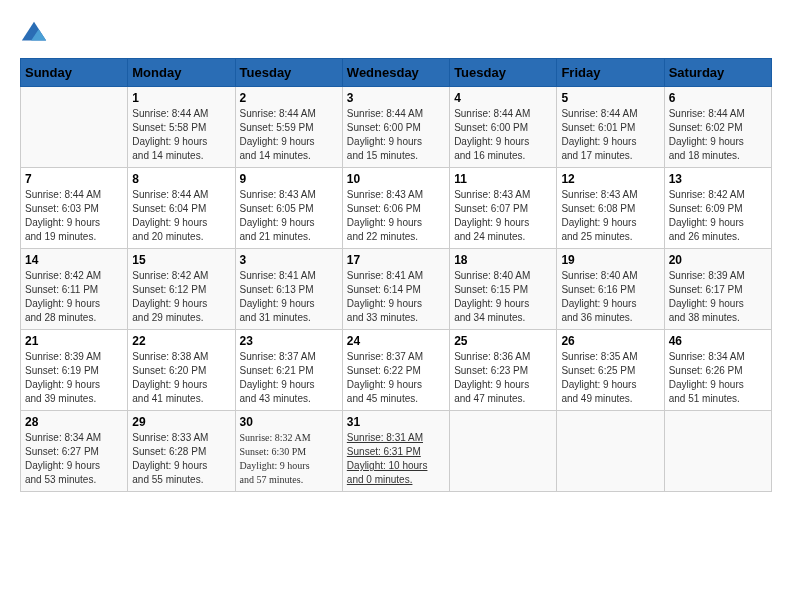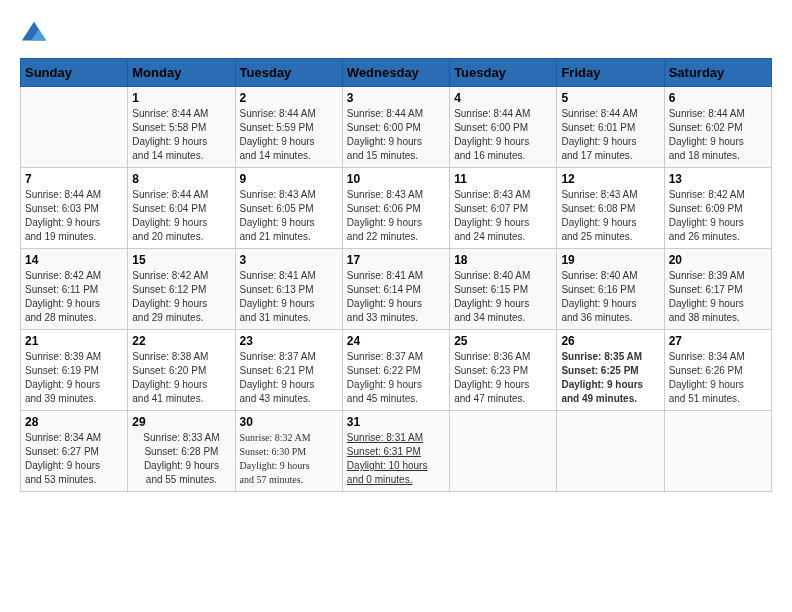--- a/index.html
+++ b/index.html
@@ -296,44 +296,44 @@
         </td>
         <td>
           <span class="day-number">25</span>
           <div class="day-info" style="white-space: pre-line;">Sunrise: 8:36 AM
 Sunset: 6:23 PM
 Daylight: 9 hours
 and 47 minutes.</div>
         </td>
         <td>
           <span class="day-number">26</span>
-          <div class="day-info" style="white-space: pre-line; font-weight: bold;">Sunrise: 8:35 AM
+          <div class="day-info" style="white-space: pre-line;">Sunrise: 8:35 AM
 Sunset: 6:25 PM
 Daylight: 9 hours
 and 49 minutes.</div>
         </td>
         <td>
-          <span class="day-number">27</span>
+          <span class="day-number">46</span>
           <div class="day-info" style="white-space: pre-line;">Sunrise: 8:34 AM
 Sunset: 6:26 PM
 Daylight: 9 hours
 and 51 minutes.</div>
         </td>
       </tr>
       <tr>
         <td>
           <span class="day-number">28</span>
           <div class="day-info" style="white-space: pre-line;">Sunrise: 8:34 AM
 Sunset: 6:27 PM
 Daylight: 9 hours
 and 53 minutes.</div>
         </td>
         <td>
           <span class="day-number">29</span>
-          <div class="day-info" style="white-space: pre-line; text-align: center;">Sunrise: 8:33 AM
+          <div class="day-info" style="white-space: pre-line;">Sunrise: 8:33 AM
 Sunset: 6:28 PM
 Daylight: 9 hours
 and 55 minutes.</div>
         </td>
         <td>
           <span class="day-number">30</span>
           <div class="day-info" style="white-space: pre-line; font-family: Liberation Serif, serif;">Sunrise: 8:32 AM
 Sunset: 6:30 PM
 Daylight: 9 hours
 and 57 minutes.</div>

